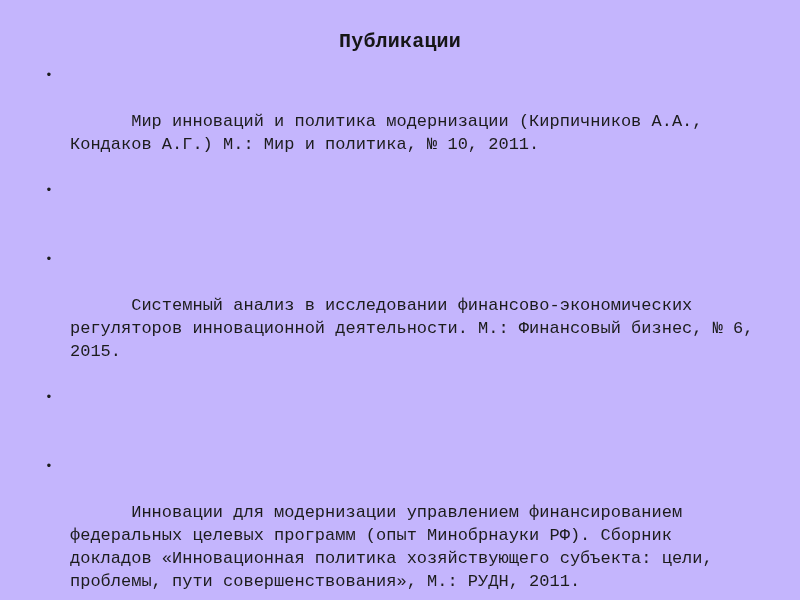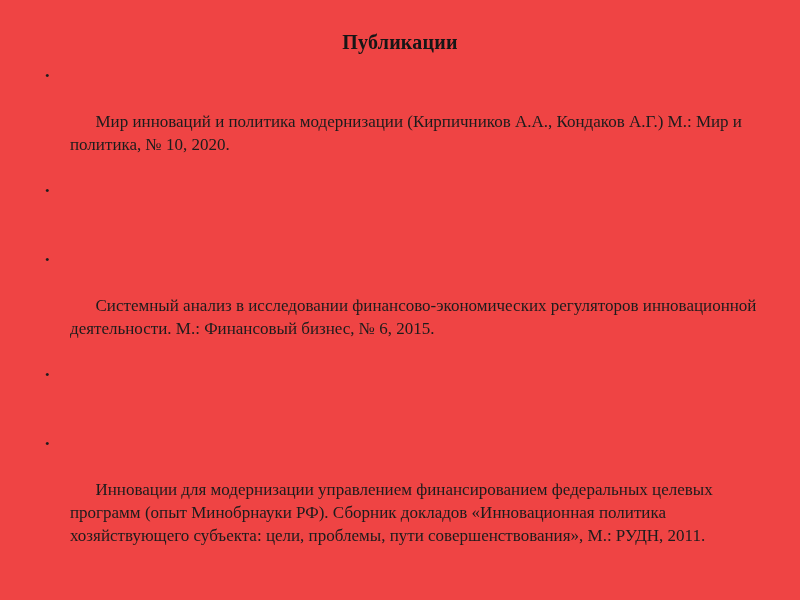--- a/index.html
+++ b/index.html
@@ -4,23 +4,23 @@
   <style>
     html, body {
       margin: 0;
       padding: 0;
       background: #ffffff;
     }
     .slide {
       position: relative;
       width: 800px;
       height: 600px;
-      background: #ef4444;
+      background: #c4b5fd;
       overflow: hidden;
-      font-family: Liberation Serif, serif;
+      font-family: Liberation Mono, monospace;
       color: #1c1c1c;
     }
     .slide-title {
       margin: 30px 0 10px 0;
       text-align: center;
       font-size: 20px;
       line-height: 24px;
       font-weight: 700;
       color: #161616;
       letter-spacing: 0.2px;
@@ -50,21 +50,21 @@
   </style>
 </head>
 <body>
 
 <div class="slide">
   <h1 class="slide-title">Публикации</h1>
 
   <ul class="pub-list">
     <li class="pub-item">
       <span class="bullet">•</span>
-      <span>Мир инноваций и политика модернизации (Кирпичников А.А., Кондаков А.Г.) М.: Мир и политика, № 10, 2020.</span>
+      <span>Мир инноваций и политика модернизации (Кирпичников А.А., Кондаков А.Г.) М.: Мир и политика, № 10, 2011.</span>
     </li>
     <li class="pub-item">
       <span class="bullet">•</span>
     </li>
     <li class="pub-item">
       <span class="bullet">•</span>
       <span>Системный анализ в исследовании финансово-экономических регуляторов инновационной деятельности. М.: Финансовый бизнес, № 6, 2015.</span>
     </li>
     <li class="pub-item">
       <span class="bullet">•</span>

